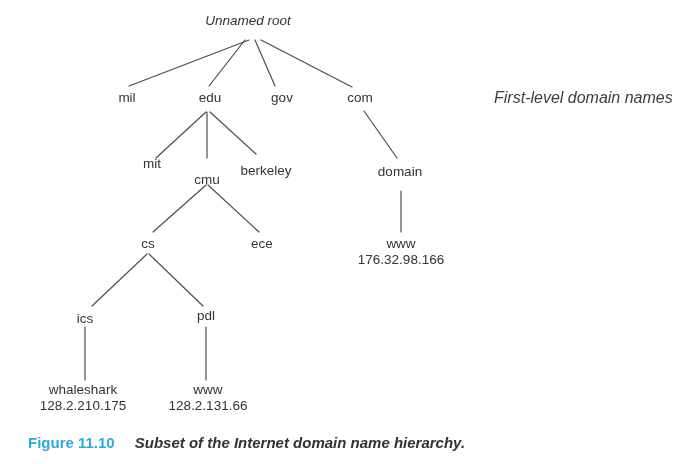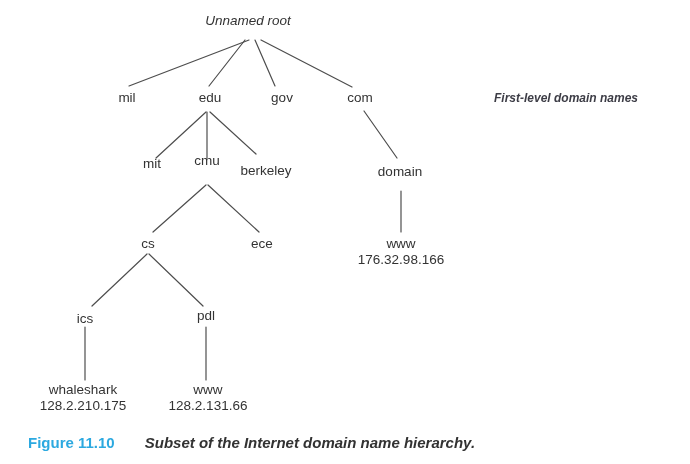--- a/index.html
+++ b/index.html
@@ -25,32 +25,31 @@
     font-size: 13.5px;
     line-height: 16px;
     color: var(--node-text, #333333);
     white-space: nowrap;
     text-align: center;
   }
   .node.root { font-style: italic; }
   .level-label {
     position: absolute;
     font-style: italic;
-    font-size: 12px;
+    font-size: 16px;
     line-height: 16px;
     color: var(--level-label-text, #3d3d46);
     white-space: nowrap;
-    font-weight: bold;
   }
   .caption {
     position: absolute;
     left: 12px;
     top: 434px;
     display: flex;
-    gap: 30px;
+    gap: 20px;
     font-size: 15px;
     font-weight: bold;
     white-space: nowrap;
   }
   .fig-num { color: var(--caption-number, #2ca9e0); }
   .fig-title { color: var(--caption-text, #323232); font-style: italic; }
 </style>
 </head>
 <body>
 
@@ -75,21 +74,21 @@
   </svg>
 
   <div class="node root" style="left:232px; top:13px">Unnamed root</div>
 
   <div class="node" style="left:111px; top:90px">mil</div>
   <div class="node" style="left:194px; top:90px">edu</div>
   <div class="node" style="left:266px; top:90px">gov</div>
   <div class="node" style="left:344px; top:90px">com</div>
 
   <div class="node" style="left:136px; top:156px">mit</div>
-  <div class="node" style="left:191px; top:153px">cmu</div>
+  <div class="node" style="left:191px; top:172px">cmu</div>
   <div class="node" style="left:250px; top:163px">berkeley</div>
   <div class="node" style="left:384px; top:164px">domain</div>
 
   <div class="node" style="left:132px; top:236px">cs</div>
   <div class="node" style="left:246px; top:236px">ece</div>
   <div class="node" style="left:385px; top:236px">
     <div>www</div>
     <div>176.32.98.166</div>
   </div>
 

